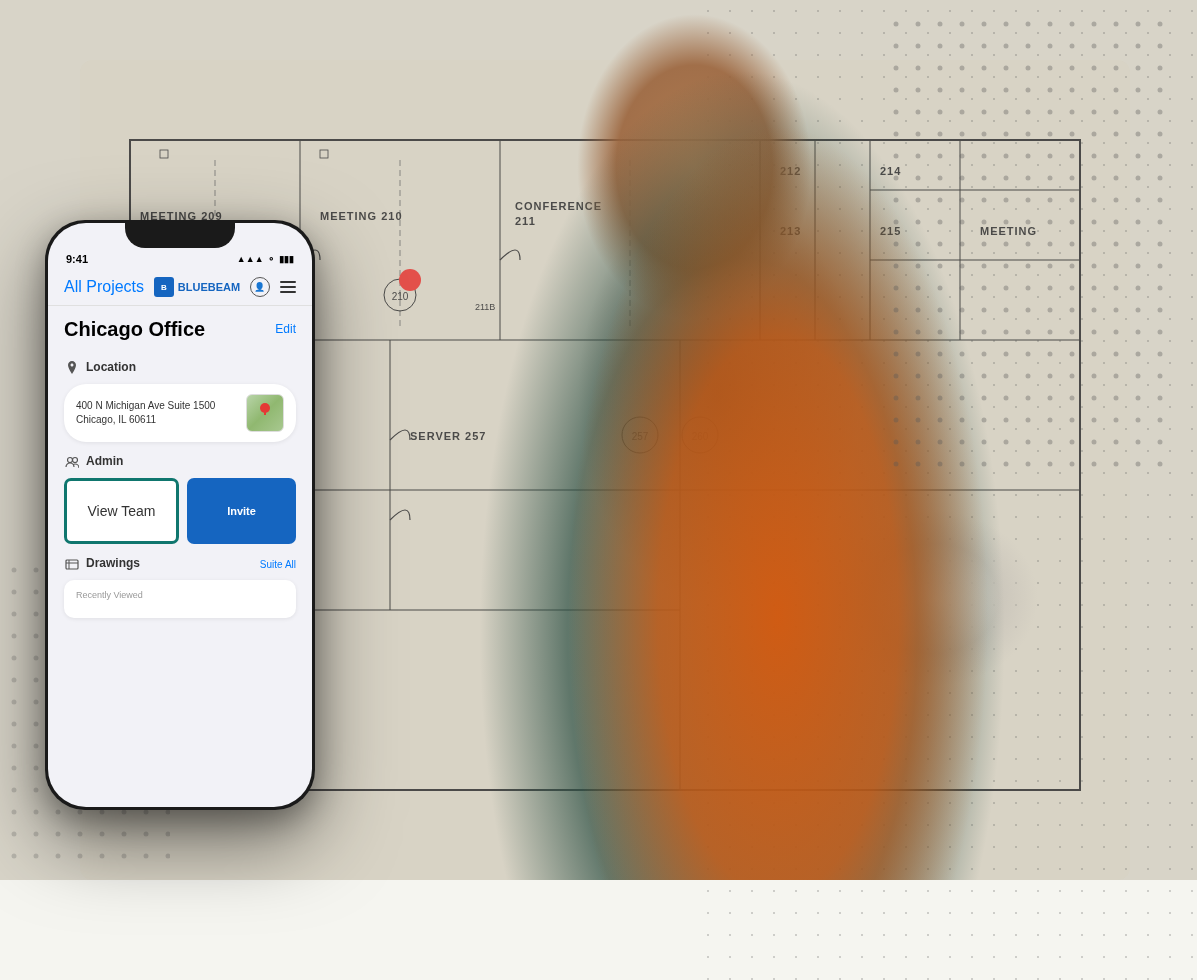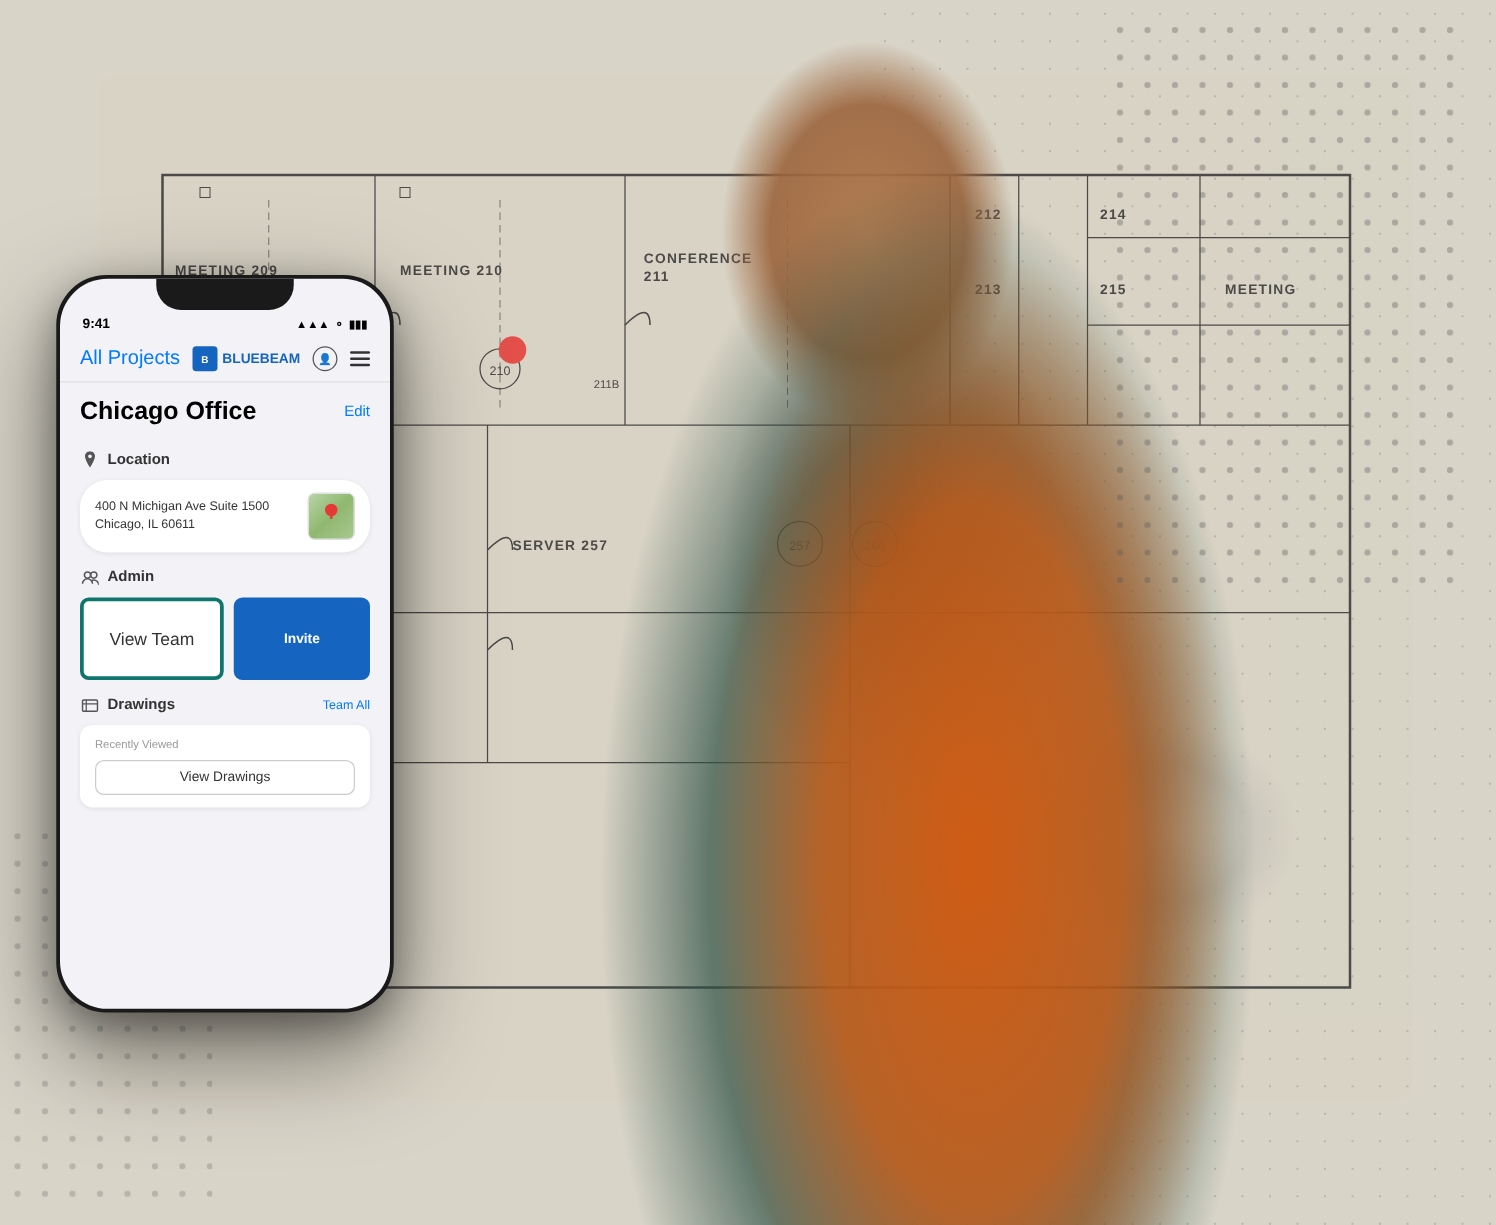--- a/index.html
+++ b/index.html
@@ -9,21 +9,21 @@
       height: 980px;
       overflow: hidden;
       background: #f5f5f0;
       font-family: -apple-system, BlinkMacSystemFont, 'Segoe UI', sans-serif;
       position: relative;
     }
 
     .scene {
       position: relative;
       width: 1197px;
-      height: 980px;
+      height: 880px;
       background: #22c55e;
     }
 
     
     .blueprint-bg {
       position: absolute;
       top: 0; left: 0; right: 0; bottom: 0;
       background: #d8d4c8;
       overflow: hidden;
     }
@@ -573,25 +573,24 @@
               <div class="section-header" style="margin-bottom:0;">
                 <div class="section-icon">
                   <svg width="14" height="13" viewBox="0 0 14 13">
                       <rect x="1" y="2" width="12" height="9" rx="1" fill="none" stroke="#555" stroke-width="1.2"></rect>
                       <line x1="1" y1="5" x2="13" y2="5" stroke="#555" stroke-width="1"></line>
                       <line x1="4" y1="2" x2="4" y2="11" stroke="#555" stroke-width="1"></line>
                     </svg>
                 </div>
                 <span class="section-title">Drawings</span>
               </div>
-              <span class="view-all-link">Team All</span>
+              <span class="view-all-link">Suite All</span>
             </div>
             <div class="drawings-card">
               <div class="recently-viewed">Recently Viewed</div>
-              <button class="btn-view-drawings">View Drawings</button>
             </div>
           </div>
 
         </div>
       </div>
     </div>
   </div>
 
   <div style="position:absolute;top:20px;right:25px;z-index:2;">
     <svg width="280" height="460" viewBox="0 0 280 460">

